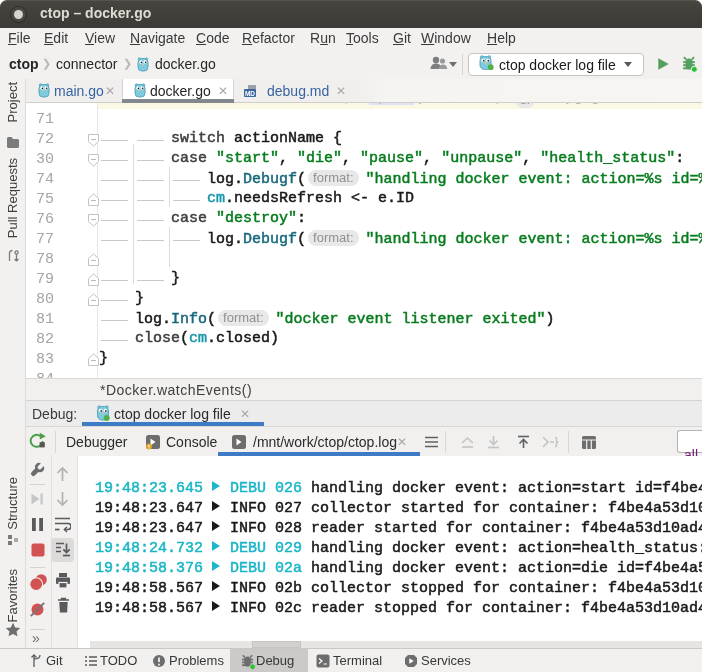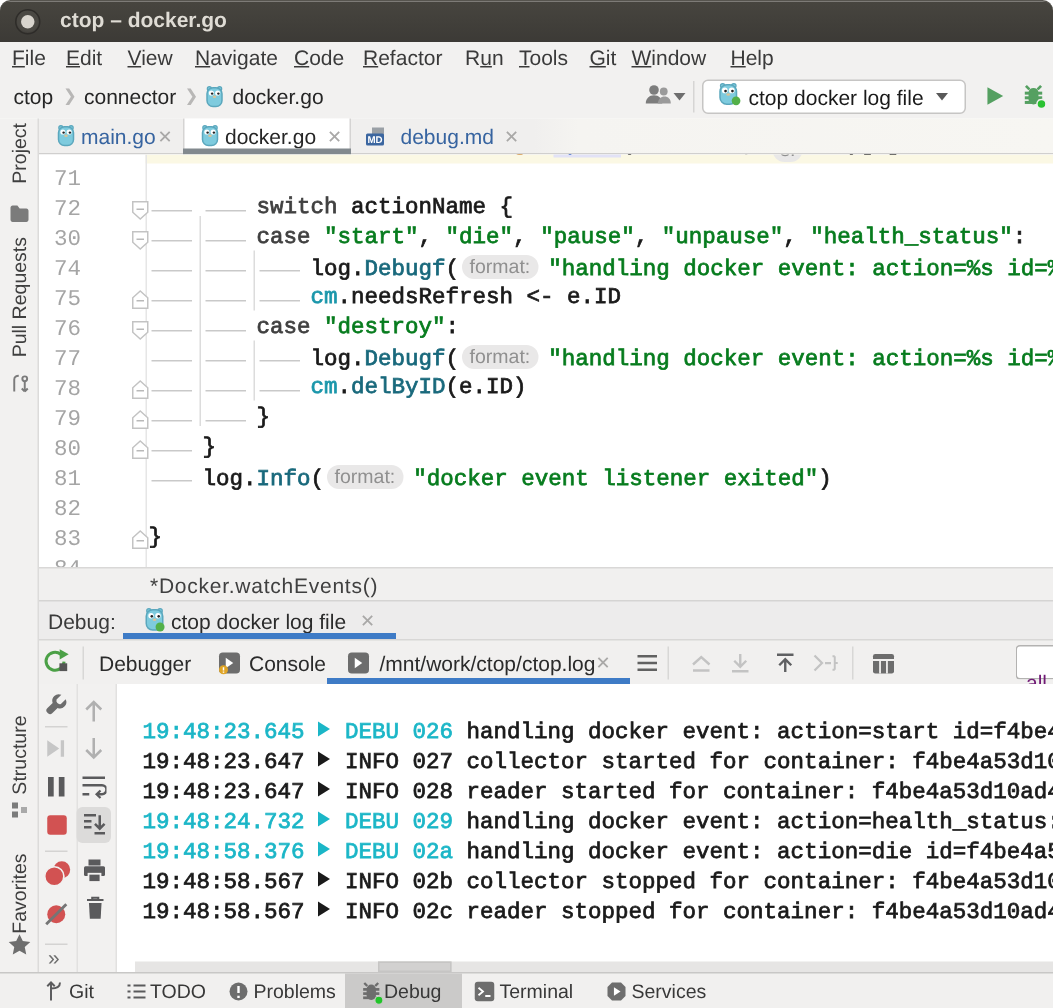--- a/index.html
+++ b/index.html
@@ -103,21 +103,21 @@
     <span style="left:196px"><u>C</u>ode</span>
     <span style="left:242px"><u>R</u>efactor</span>
     <span style="left:310px">R<u>u</u>n</span>
     <span style="left:346px"><u>T</u>ools</span>
     <span style="left:393px"><u>G</u>it</span>
     <span style="left:421px"><u>W</u>indow</span>
     <span style="left:487px"><u>H</u>elp</span>
   </div>
 
   <div class="abs" id="toolbar">
-    <span class="crumb" style="left:9px;font-weight:normal">ctop</span>
+    <span class="crumb" style="left:9px;font-weight:bold">ctop</span>
     <span class="chev" style="left:42px">❯</span>
     <span class="crumb" style="left:56px">connector</span>
     <span class="chev" style="left:123px">❯</span>
     <svg class="icon" style="left:136px;top:7px" width="14" height="15" viewBox="0 0 14 15">
         <circle cx="3.6" cy="2.2" r="1.4" fill="#7ecbde" stroke="#5ba7bd" stroke-width="0.8"></circle>
         <circle cx="10.4" cy="2.2" r="1.4" fill="#7ecbde" stroke="#5ba7bd" stroke-width="0.8"></circle>
         <rect x="2" y="1.5" width="10" height="12.5" rx="4" fill="#7ecbde" stroke="#5ba7bd" stroke-width="1"></rect>
         <circle cx="4.9" cy="5" r="1.7" fill="#fff"></circle>
         <circle cx="9.1" cy="5" r="1.7" fill="#fff"></circle>
         <circle cx="5.4" cy="5.4" r="0.8" fill="#222"></circle>
@@ -247,24 +247,24 @@
     <div class="ln" style="top:247px">83</div>
     <div class="ln" style="top:267px">84</div>
 
     <div class="cl" style="top:-15px"><i class="tb"></i><i class="tb"></i>actionName := strin<span style="color:#c77d20">g</span>s.<span style="color:#2f5bc4;background:#e2e2f6">Split</span>(e.Action, <span class="chip" style="margin:0 2px;vertical-align:-4px">s:</span><span class="str">":"</span>)[0]</div>
     <div class="cl" style="top:27px"><i class="tb"></i><i class="tb"></i><span class="kw">switch</span> actionName {</div>
     <div class="cl" style="top:47px"><i class="tb"></i><i class="tb"></i><span class="kw">case</span> <span class="str">"start"</span>, <span class="str">"die"</span>, <span class="str">"pause"</span>, <span class="str">"unpause"</span>, <span class="str">"health_status"</span>:</div>
     <div class="cl" style="top:67px"><i class="tb"></i><i class="tb"></i><i class="tb"></i>log.<span class="fn">Debugf</span>(<span class="chip">format:</span><span class="str">"handling docker event: action=%s id=%s</span></div>
     <div class="cl" style="top:87px"><i class="tb"></i><i class="tb"></i><i class="tb"></i><span class="rcv">cm</span>.needsRefresh &lt;- e.ID</div>
     <div class="cl" style="top:107px"><i class="tb"></i><i class="tb"></i><span class="kw">case</span> <span class="str">"destroy"</span>:</div>
     <div class="cl" style="top:127px"><i class="tb"></i><i class="tb"></i><i class="tb"></i>log.<span class="fn">Debugf</span>(<span class="chip">format:</span><span class="str">"handling docker event: action=%s id=%s</span></div>
-    <div class="cl" style="top:147px"><i class="tb"></i><i class="tb"></i><i class="tb"></i><span class="rcv">cm</span>.<span class="fn">delByID</span>(e.ID)</div>
     <div class="cl" style="top:167px"><i class="tb"></i><i class="tb"></i>}</div>
     <div class="cl" style="top:187px"><i class="tb"></i>}</div>
     <div class="cl" style="top:207px"><i class="tb"></i>log.<span class="fn">Info</span>(<span class="chip">format:</span><span class="str">"docker event listener exited"</span>)</div>
+    <div class="cl" style="top:227px"><i class="tb"></i><span class="kw">close</span>(<span class="rcv">cm</span>.closed)</div>
     <div class="cl" style="top:247px">}</div>
 
     <svg class="fold" style="top:30px" viewBox="0 0 13 14">
         <path d="M1.5 1.5h10v7l-5 4.5-5-4.5z" fill="#fff" stroke="#c3c3c3"></path>
         <path d="M4 6.5h5" stroke="#b9b9b9"></path>
       </svg>
     <svg class="fold" style="top:50px" viewBox="0 0 13 14">
         <path d="M1.5 1.5h10v7l-5 4.5-5-4.5z" fill="#fff" stroke="#c3c3c3"></path>
         <path d="M4 6.5h5" stroke="#b9b9b9"></path>
       </svg>

